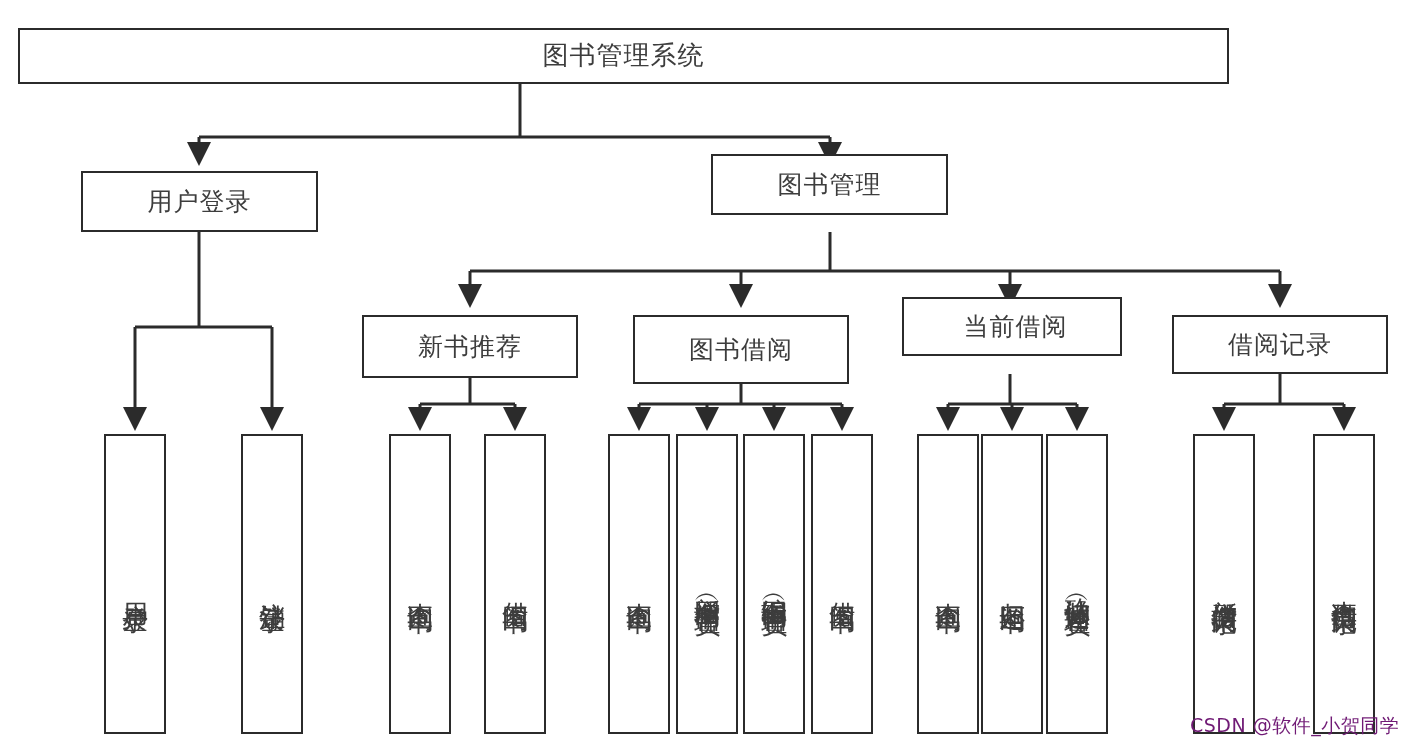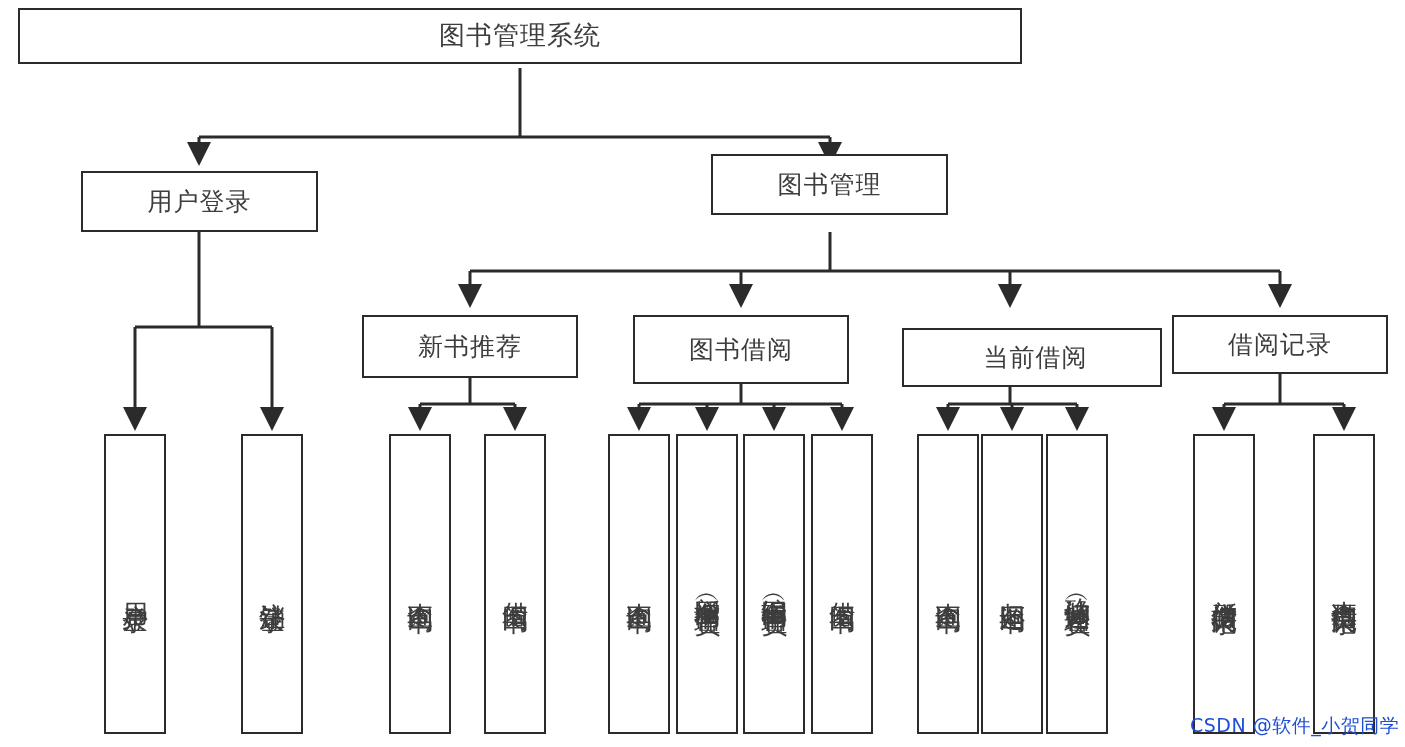--- a/index.html
+++ b/index.html
@@ -62,21 +62,21 @@
     letter-spacing: 2px;
     max-height: 272px;
     white-space: normal;
   }
   .node.vert.tall .label {
     max-height: 284px;
   }
   .watermark {
     position: absolute;
     font-size: 19px;
-    color: #1d4ed8;
+    color: #701a75;
     letter-spacing: 0.5px;
     white-space: nowrap;
     user-select: none;
   }
 </style>
 </head>
 <body>
 
 <div id="canvas">
 
@@ -123,38 +123,38 @@
       <path d="M 1012 404 L 1012 427" marker-end="url(#arrow)"></path>
       <path d="M 1077 404 L 1077 427" marker-end="url(#arrow)"></path>
 
       <path d="M 1280 374 L 1280 404"></path>
       <path d="M 1224 404 L 1344 404"></path>
       <path d="M 1224 404 L 1224 427" marker-end="url(#arrow)"></path>
       <path d="M 1344 404 L 1344 427" marker-end="url(#arrow)"></path>
     </g>
   </svg>
 
-  <div class="node root horiz" style="left:18px; top:8px; width:1004px; height:56px;">
+  <div class="node root horiz" style="left:18px; top:28px; width:1211px; height:56px;">
     <span class="label">图书管理系统</span>
   </div>
 
   <div class="node horiz" style="left:81px; top:171px; width:237px; height:61px;">
     <span class="label">用户登录</span>
   </div>
   <div class="node horiz" style="left:711px; top:154px; width:237px; height:61px;">
     <span class="label">图书管理</span>
   </div>
 
   <div class="node horiz" style="left:362px; top:315px; width:216px; height:63px;">
     <span class="label">新书推荐</span>
   </div>
   <div class="node horiz" style="left:633px; top:315px; width:216px; height:69px;">
     <span class="label">图书借阅</span>
   </div>
-  <div class="node horiz" style="left:902px; top:328px; width:260px; height:59px;padding-left:7px;">
+  <div class="node horiz" style="left:902px; top:297px; width:220px; height:59px;padding-left:7px;">
     <span class="label">当前借阅</span>
   </div>
   <div class="node horiz" style="left:1172px; top:315px; width:216px; height:59px;">
     <span class="label">借阅记录</span>
   </div>
 
   <div class="node vert" style="left:104px; top:434px; width:62px; height:300px;">
     <span class="label">用户登录</span>
   </div>
   <div class="node vert" style="left:241px; top:434px; width:62px; height:300px;">

